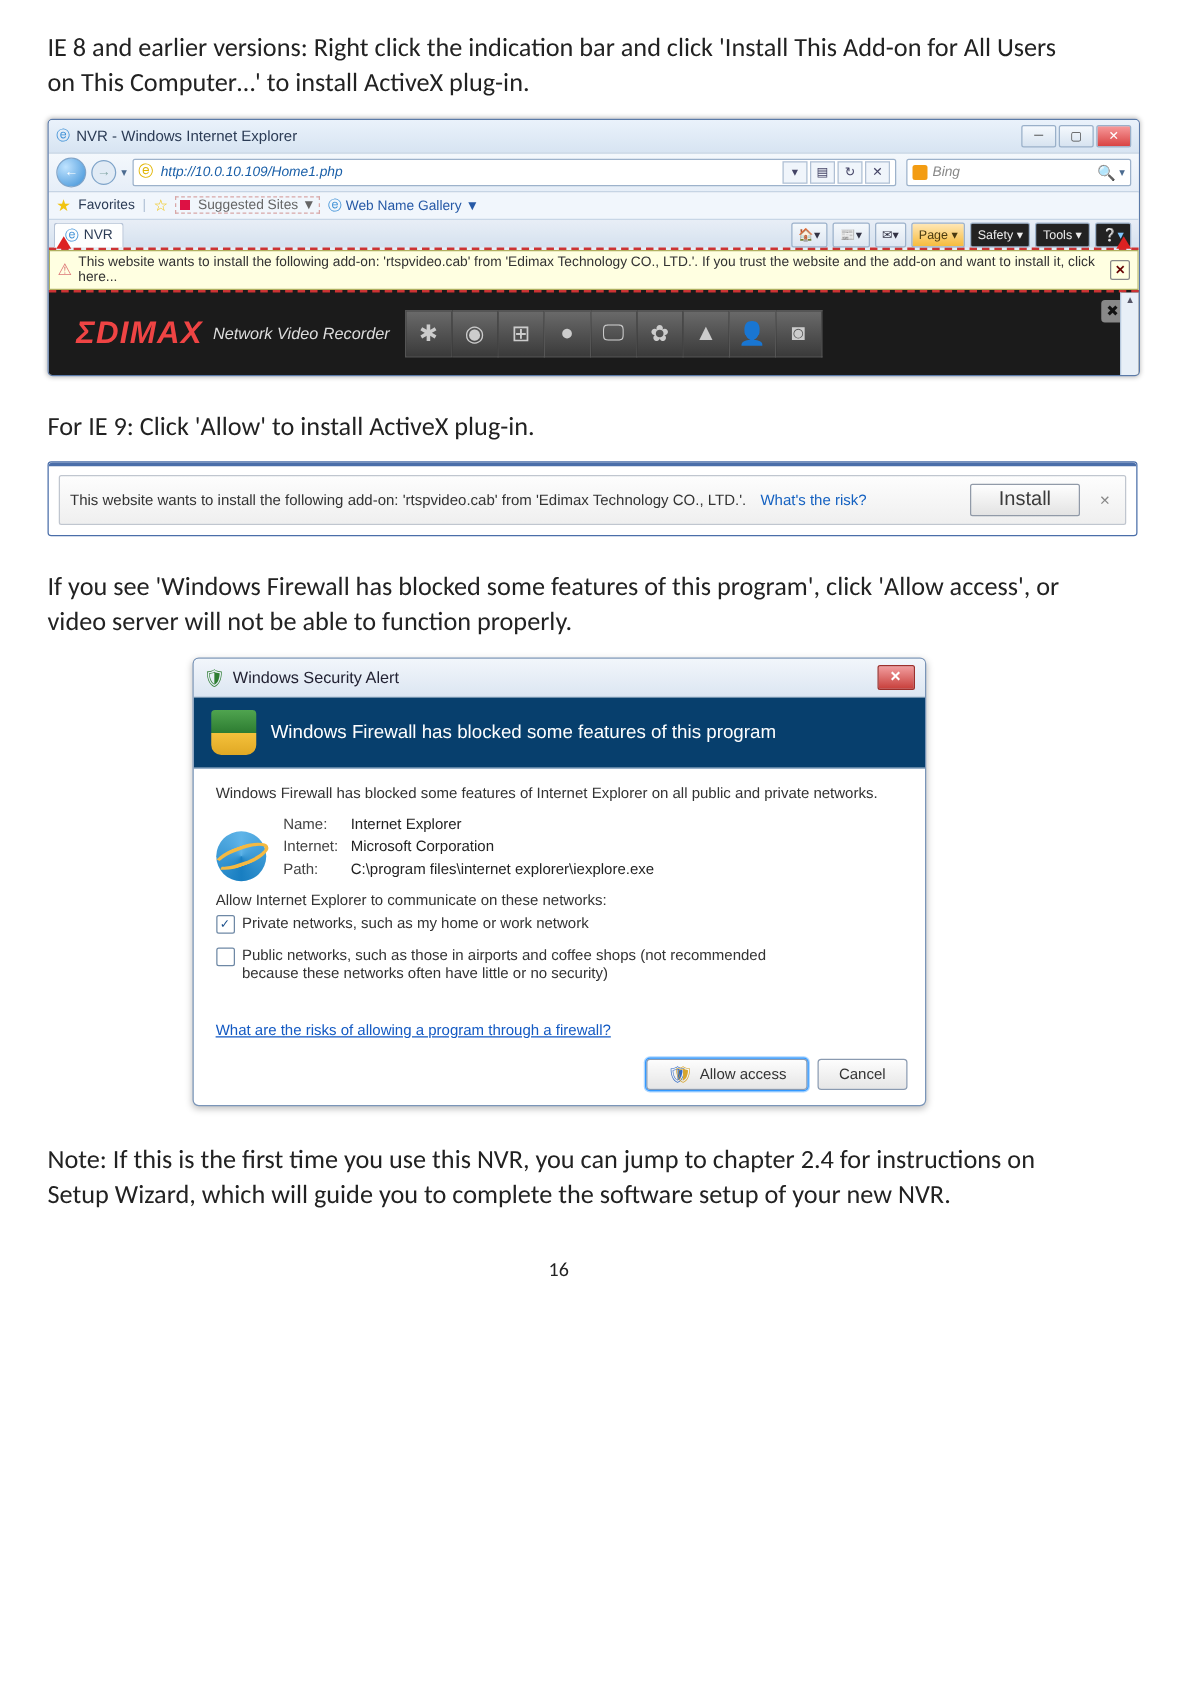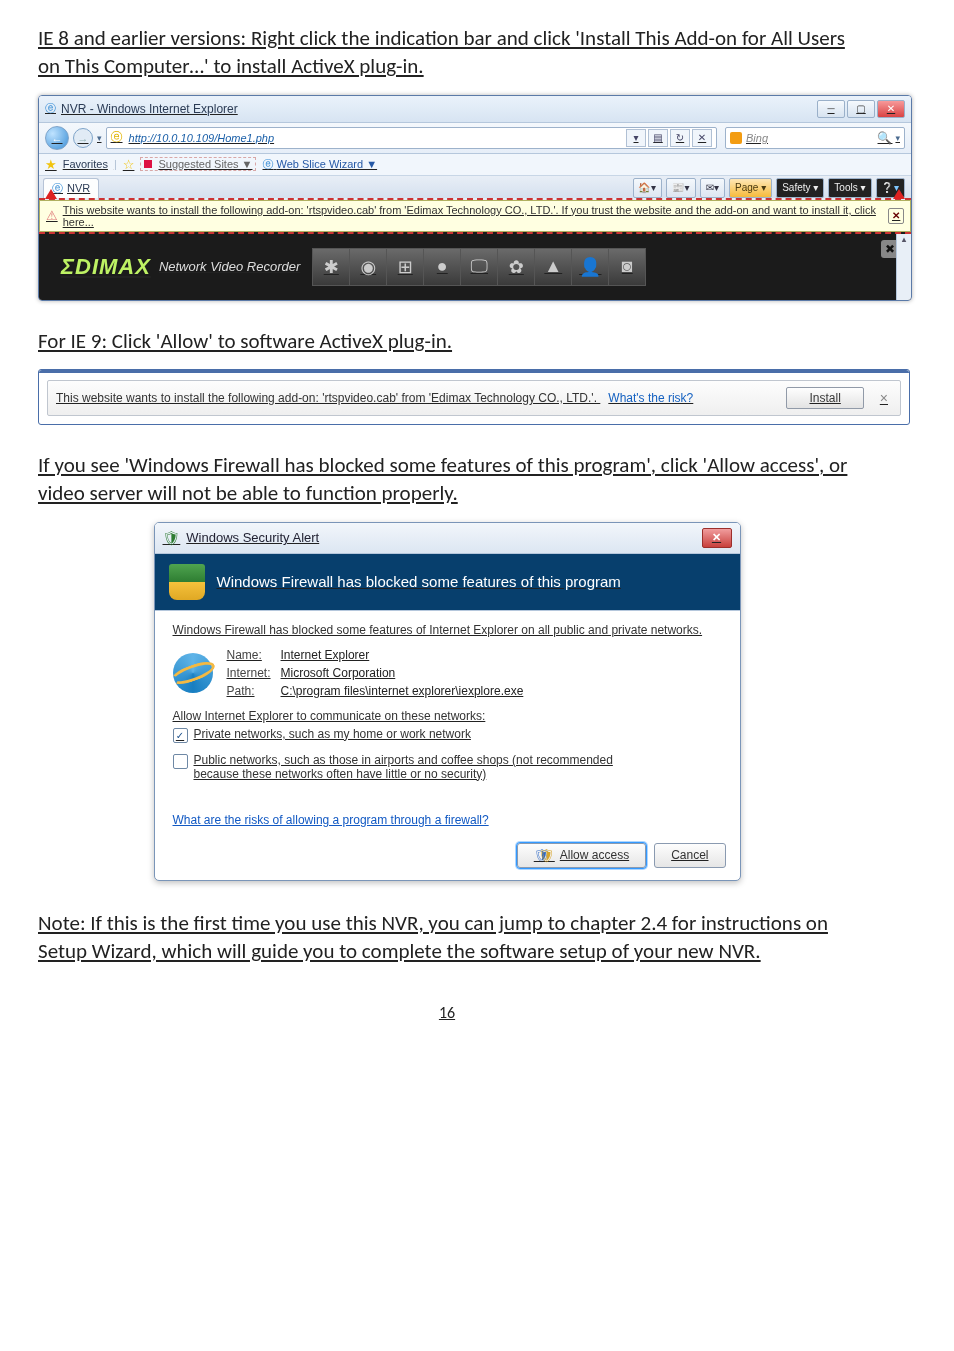--- a/index.html
+++ b/index.html
@@ -7,21 +7,20 @@
     padding: 0;
     width: 954px;
     background: #fff;
     font-family: Calibri, "Segoe UI", Arial, sans-serif;
     color: #222;
   }
   .page {
     padding: 24px 38px 10px 38px;
     box-sizing: border-box;
     width: 894px;
-    text-decoration: underline;
   }
   .body-text {
     font-size: 21px;
     line-height: 1.35;
     margin: 0 0 14px 0;
   }
 
   
   .ie8-window {
     width: 872px;
@@ -197,21 +196,21 @@
   .nvr-body {
     background:#1b1b1b;
     padding: 14px 0 14px 22px;
     position:relative;
     border-top:2px dashed #c33;
   }
   .edimax-row {
     display:flex; align-items:center; gap:0;
   }
   .edimax-logo {
-    color:#bef264; font-style:italic; font-weight:bold; font-size:22px;
+    color:#ef4444; font-style:italic; font-weight:bold; font-size:25px;
     letter-spacing:1px; margin-right:8px;
     font-family: Arial, sans-serif;
   }
   .edimax-sub { color:#ddd; font-style:italic; font-size:13px; margin-right:12px;}
   .icon-tile {
     height:36px; width:36px;
     border:1px solid #555;
     background:linear-gradient(#6a6a6a,#3a3a3a);
     display:flex; align-items:center; justify-content:center;
     color:#ccc; font-size:18px;
@@ -262,21 +261,21 @@
   }
   .ie9-text { color:#333; font-size:12px; }
   .ie9-risk { color:#1461c1; margin-left:8px; }
   .ie9-spacer { flex:1; }
   .ie9-btn {
     border:1px solid #919aa8;
     background:linear-gradient(#fefefe,#e3e3e3);
     padding:3px 22px;
     border-radius:2px;
     color:#3a3a3a;
-    font-size:12px;
+    font-size:16px;
   }
   .ie9-close { color:#888; font-size:14px; padding:0 4px; }
 
   
   .wsa-wrap {
     display:flex; justify-content:center;
     margin: 10px 0 28px 0;
   }
   .wsa-dialog {
     width: 585px;
@@ -317,21 +316,21 @@
     background: linear-gradient(#4fa44f,#2e7d32 50%, #f5c23c 50%, #e0a824);
     border-radius: 3px 3px 8px 8px;
     position:relative;
   }
   .wsa-body {
     padding: 12px 18px 6px 18px;
     color:#333;
     font-size:12px;
   }
   .wsa-row {
-    display:flex; align-items:center; gap:12px;
+    display:flex; align-items:flex-end; gap:12px;
     margin: 8px 0 8px 0;
   }
   .ie-logo {
     width:40px; height:40px;
     border-radius:50%;
     background: conic-gradient(#5fb4e8, #187ec1, #5fb4e8);
     position:relative;
     display:flex; align-items:center; justify-content:center;
   }
   .ie-logo::after {
@@ -429,21 +428,21 @@
       <span class="star">★</span>
       <span class="fav-label">Favorites</span>
       <span class="sep">|</span>
       <span class="star">☆</span>
       <span class="sug-block">
         <span class="red-sq"></span>
           <span>Suggested Sites ▼</span>
       </span>
       <span class="slice-link">
         <span style="color:#3b8fd6;">ⓔ</span>
-        <span>Web Slice Wizard ▼</span>
+        <span>Web Name Gallery ▼</span>
       </span>
     </div>
 
     <div style="position:relative;">
       <div class="tab-row">
         <div class="tab">
           <span class="tab-ie">ⓔ</span>
           <span>NVR</span>
         </div>
         <div class="tool-row-right">
@@ -483,21 +482,21 @@
           <span class="icon-tile">👤</span>
           <span class="icon-tile">◙</span>
         </div>
         <span class="nvr-close">✖</span>
         <div class="scroll-chev">▴</div>
       </div>
     </div>
 
   </div>
 
-  <p class="body-text">For IE 9: Click 'Allow' to software ActiveX plug-in.</p>
+  <p class="body-text">For IE 9: Click 'Allow' to install ActiveX plug-in.</p>
 
   <div class="ie9-frame">
     <div class="ie9-inner">
       <span class="ie9-text">
         <span>This website wants to install the following add-on: 'rtspvideo.cab' from 'Edimax Technology CO., LTD.'.</span>
         <span class="ie9-risk">What's the risk?</span>
       </span>
       <span class="ie9-spacer"></span>
       <span class="ie9-btn">Install</span>
       <span class="ie9-close">×</span>

